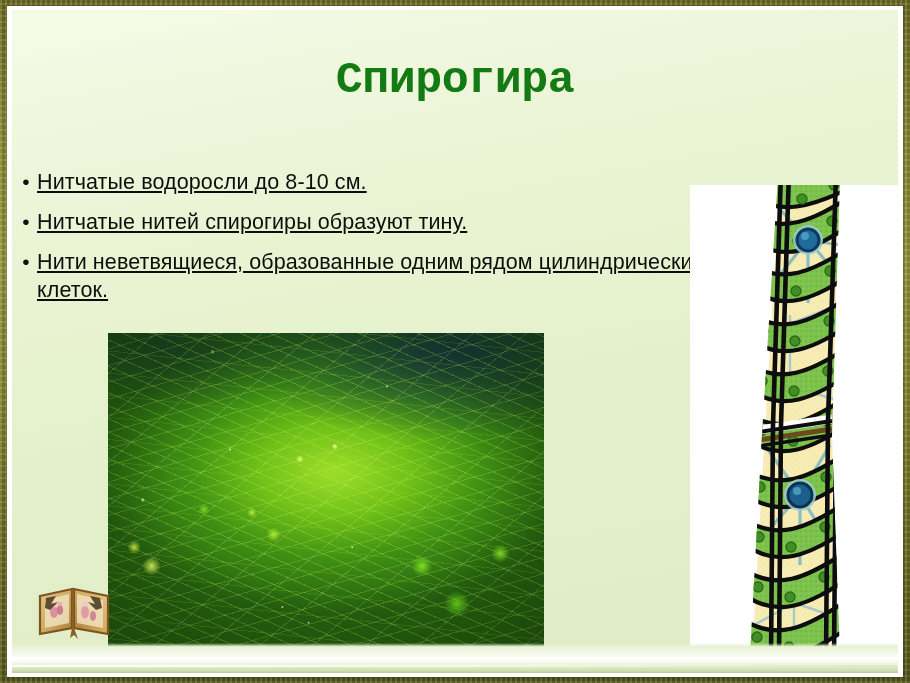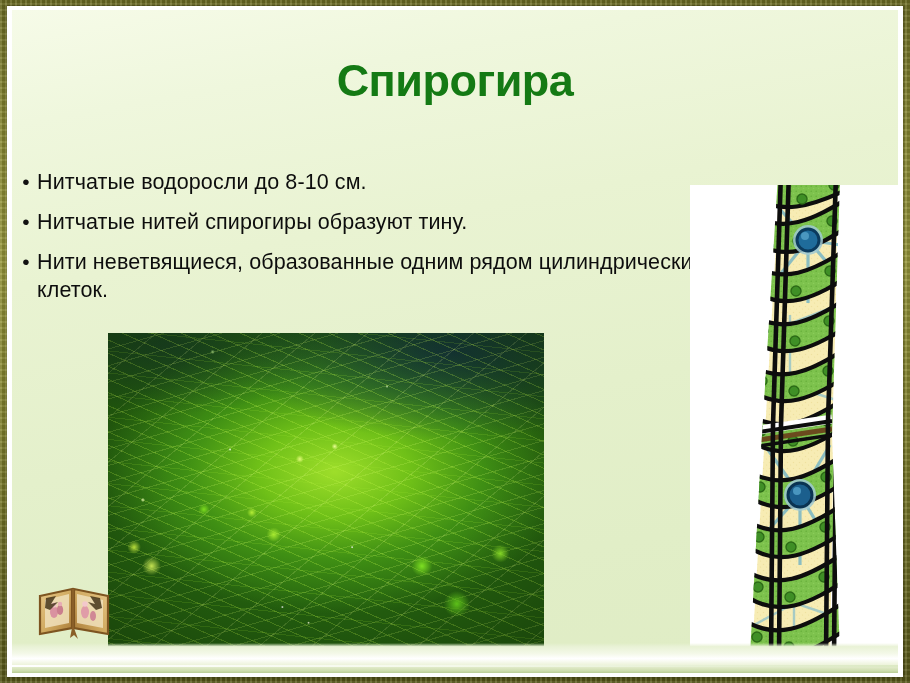--- a/index.html
+++ b/index.html
@@ -64,21 +64,21 @@
         #dfecc4 100%);
     overflow: hidden;
   }
 
   
   #title {
     position: absolute;
     left: 0; top: 48px;
     width: 886px;
     text-align: center;
-    font-family: Liberation Sans, sans-serif;
+    font-family: Liberation Mono, monospace;
     font-size: 45px;
     font-weight: bold;
     letter-spacing: -0.5px;
     color: #147a14;
     line-height: 1;
     white-space: nowrap;
   }
 
   
   #bullets {
@@ -100,20 +100,21 @@
     line-height: 27px;
     color: #111111;
   }
   .bullet-text {
     flex: 1 1 auto;
     font-family: "Liberation Sans Narrow", "Liberation Sans", sans-serif;
     font-size: 21.5px;
     line-height: 28px;
     color: #0d0d0d;
     letter-spacing: 0.1px;
+    text-decoration: underline;
   }
 
   
   #algae-photo {
     position: absolute;
     left: 96px;
     top: 323px;
     width: 436px;
     height: 315px;
     overflow: hidden;

